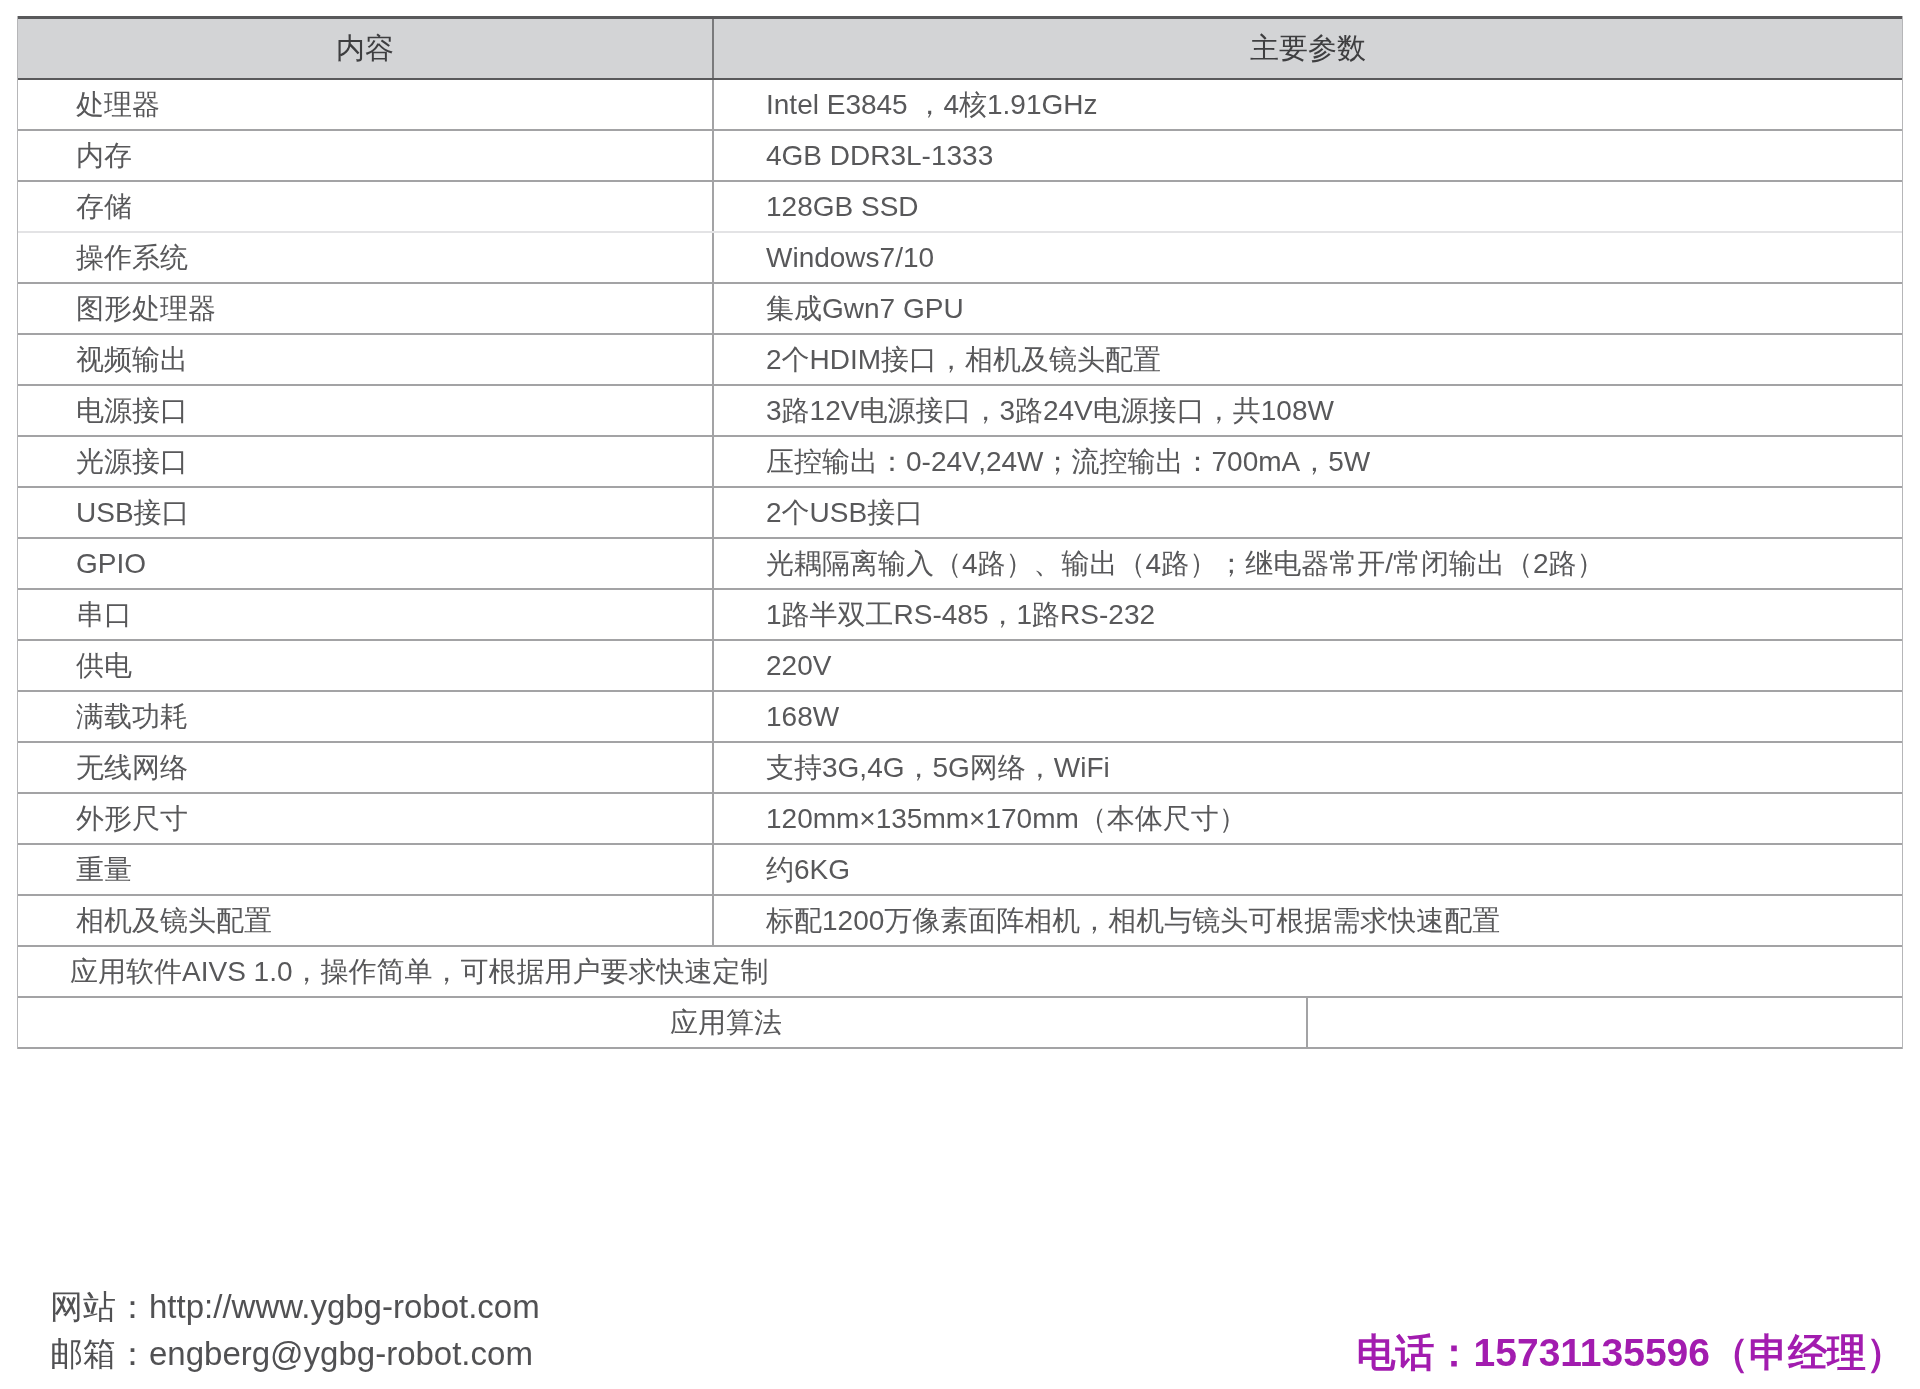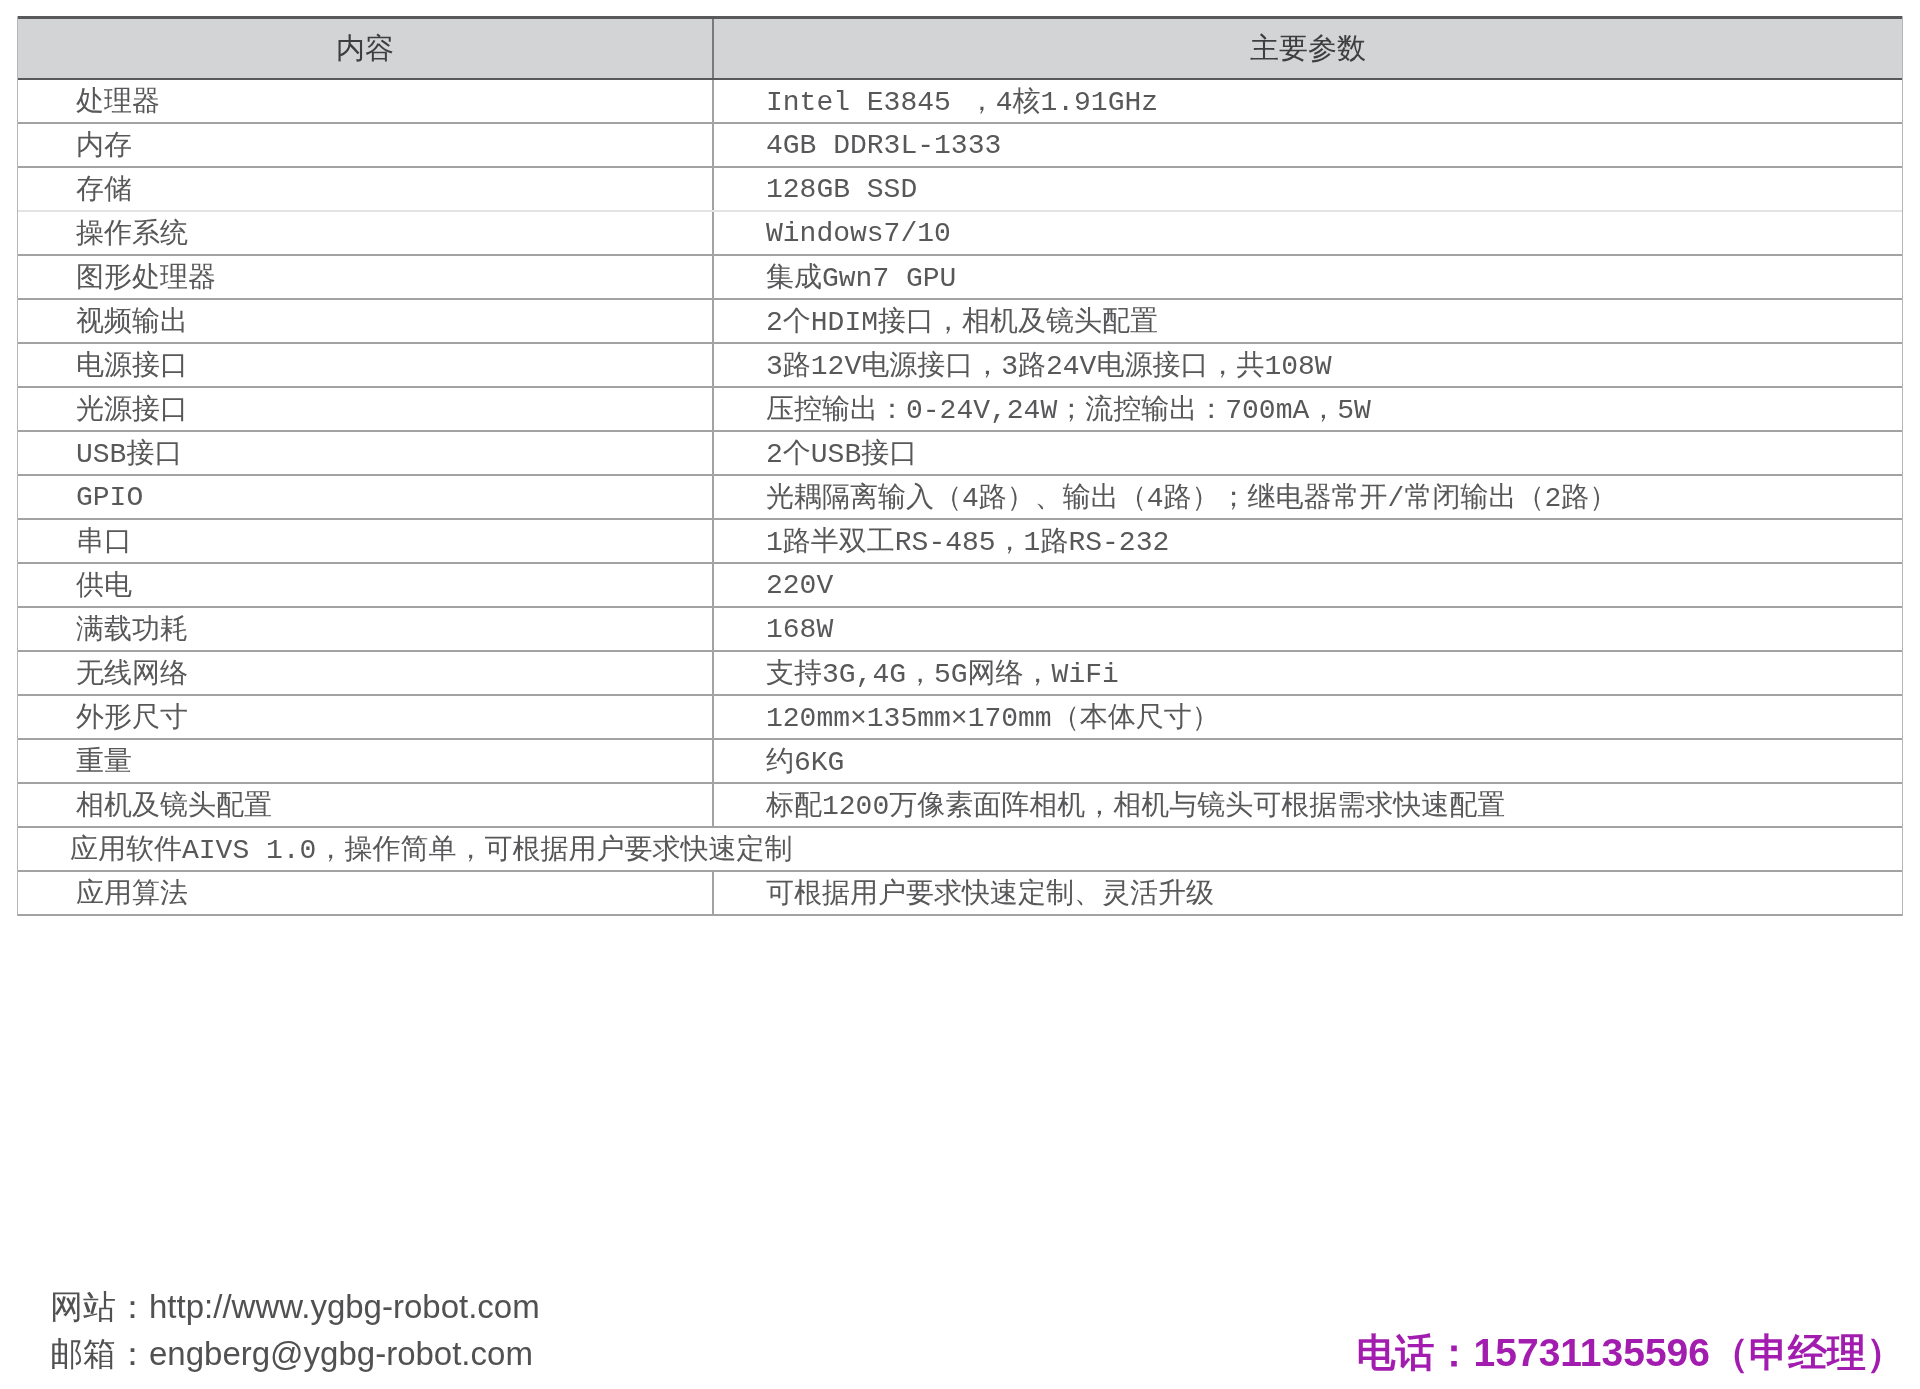--- a/index.html
+++ b/index.html
@@ -16,21 +16,20 @@
     overflow: hidden;
   }
   .spec-table {
     position: absolute;
     left: 17px;
     top: 16px;
     width: 1886px;
     border-left: 1px solid #b6b6b8;
     border-right: 1px solid #b6b6b8;
     box-sizing: border-box;
-    font-family: Liberation Mono, monospace;
   }
   .thead {
     display: flex;
     box-sizing: border-box;
     height: 64px;
     background: #d3d4d6;
     border-top: 3px solid #59595b;
     border-bottom: 2px solid #59595b;
   }
   .th {
@@ -47,21 +46,21 @@
   }
   .col-value {
     flex: 1;
   }
   .th.col-label {
     border-right: 2px solid #7a7a7c;
   }
   .tr {
     display: flex;
     box-sizing: border-box;
-    height: 44px;
+    height: 51px;
     border-bottom: 2px solid #a3a3a5;
     justify-content: center;
   }
   
   .tr:nth-child(3) {
     border-bottom-color: #e3e3e5;
   }
   .td {
     display: flex;
     align-items: center;
@@ -195,21 +194,20 @@
     <div class="td col-label">相机及镜头配置</div>
     <div class="td col-value">标配1200万像素面阵相机，相机与镜头可根据需求快速配置</div>
   </div>
 
   <div class="tr">
     <div class="td col-value">应用软件AIVS 1.0，操作简单，可根据用户要求快速定制</div>
   </div>
 
   <div class="tr">
     <div class="td col-label">应用算法</div>
-    <div class="td col-value">可根据用户要求快速定制、灵活升级</div>
   </div>
 </div>
   </div>
 
   <div class="footer-left">
     <div class="contact-line">网站：http://www.ygbg-robot.com</div>
     <div class="contact-line">邮箱：engberg@ygbg-robot.com</div>
   </div>
 
   <div class="footer-phone">电话：15731135596（申经理）</div>

